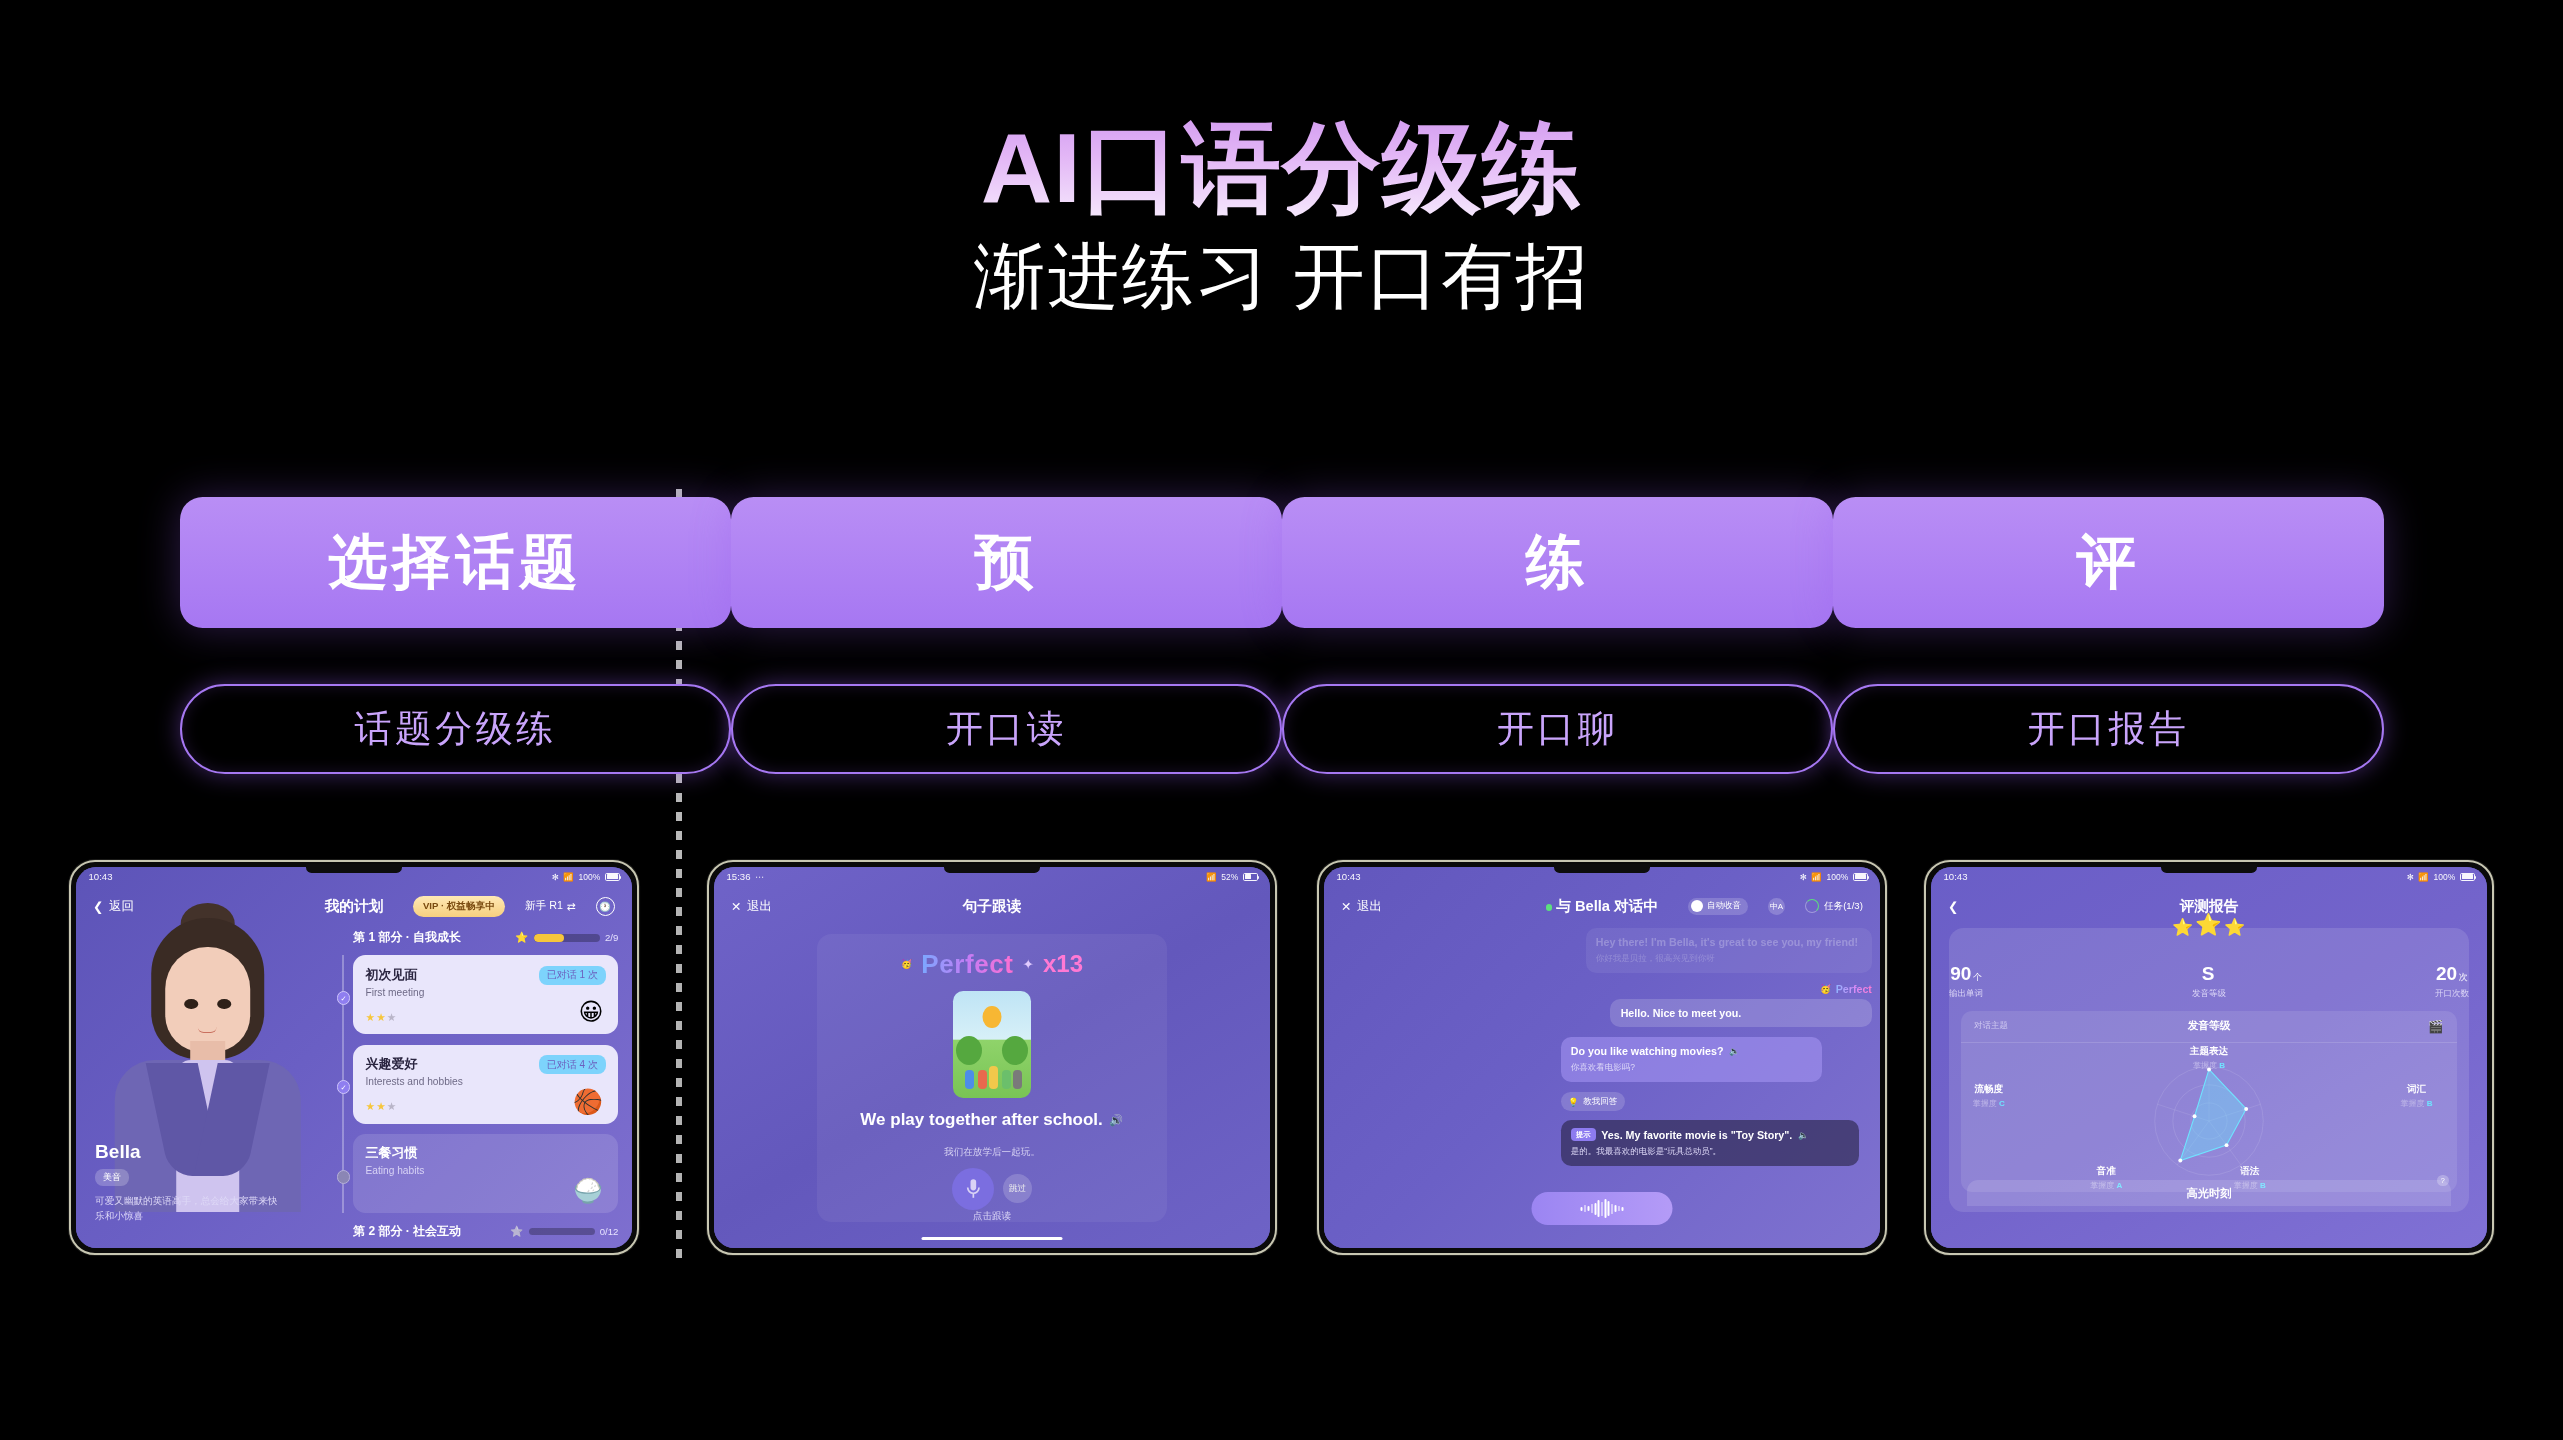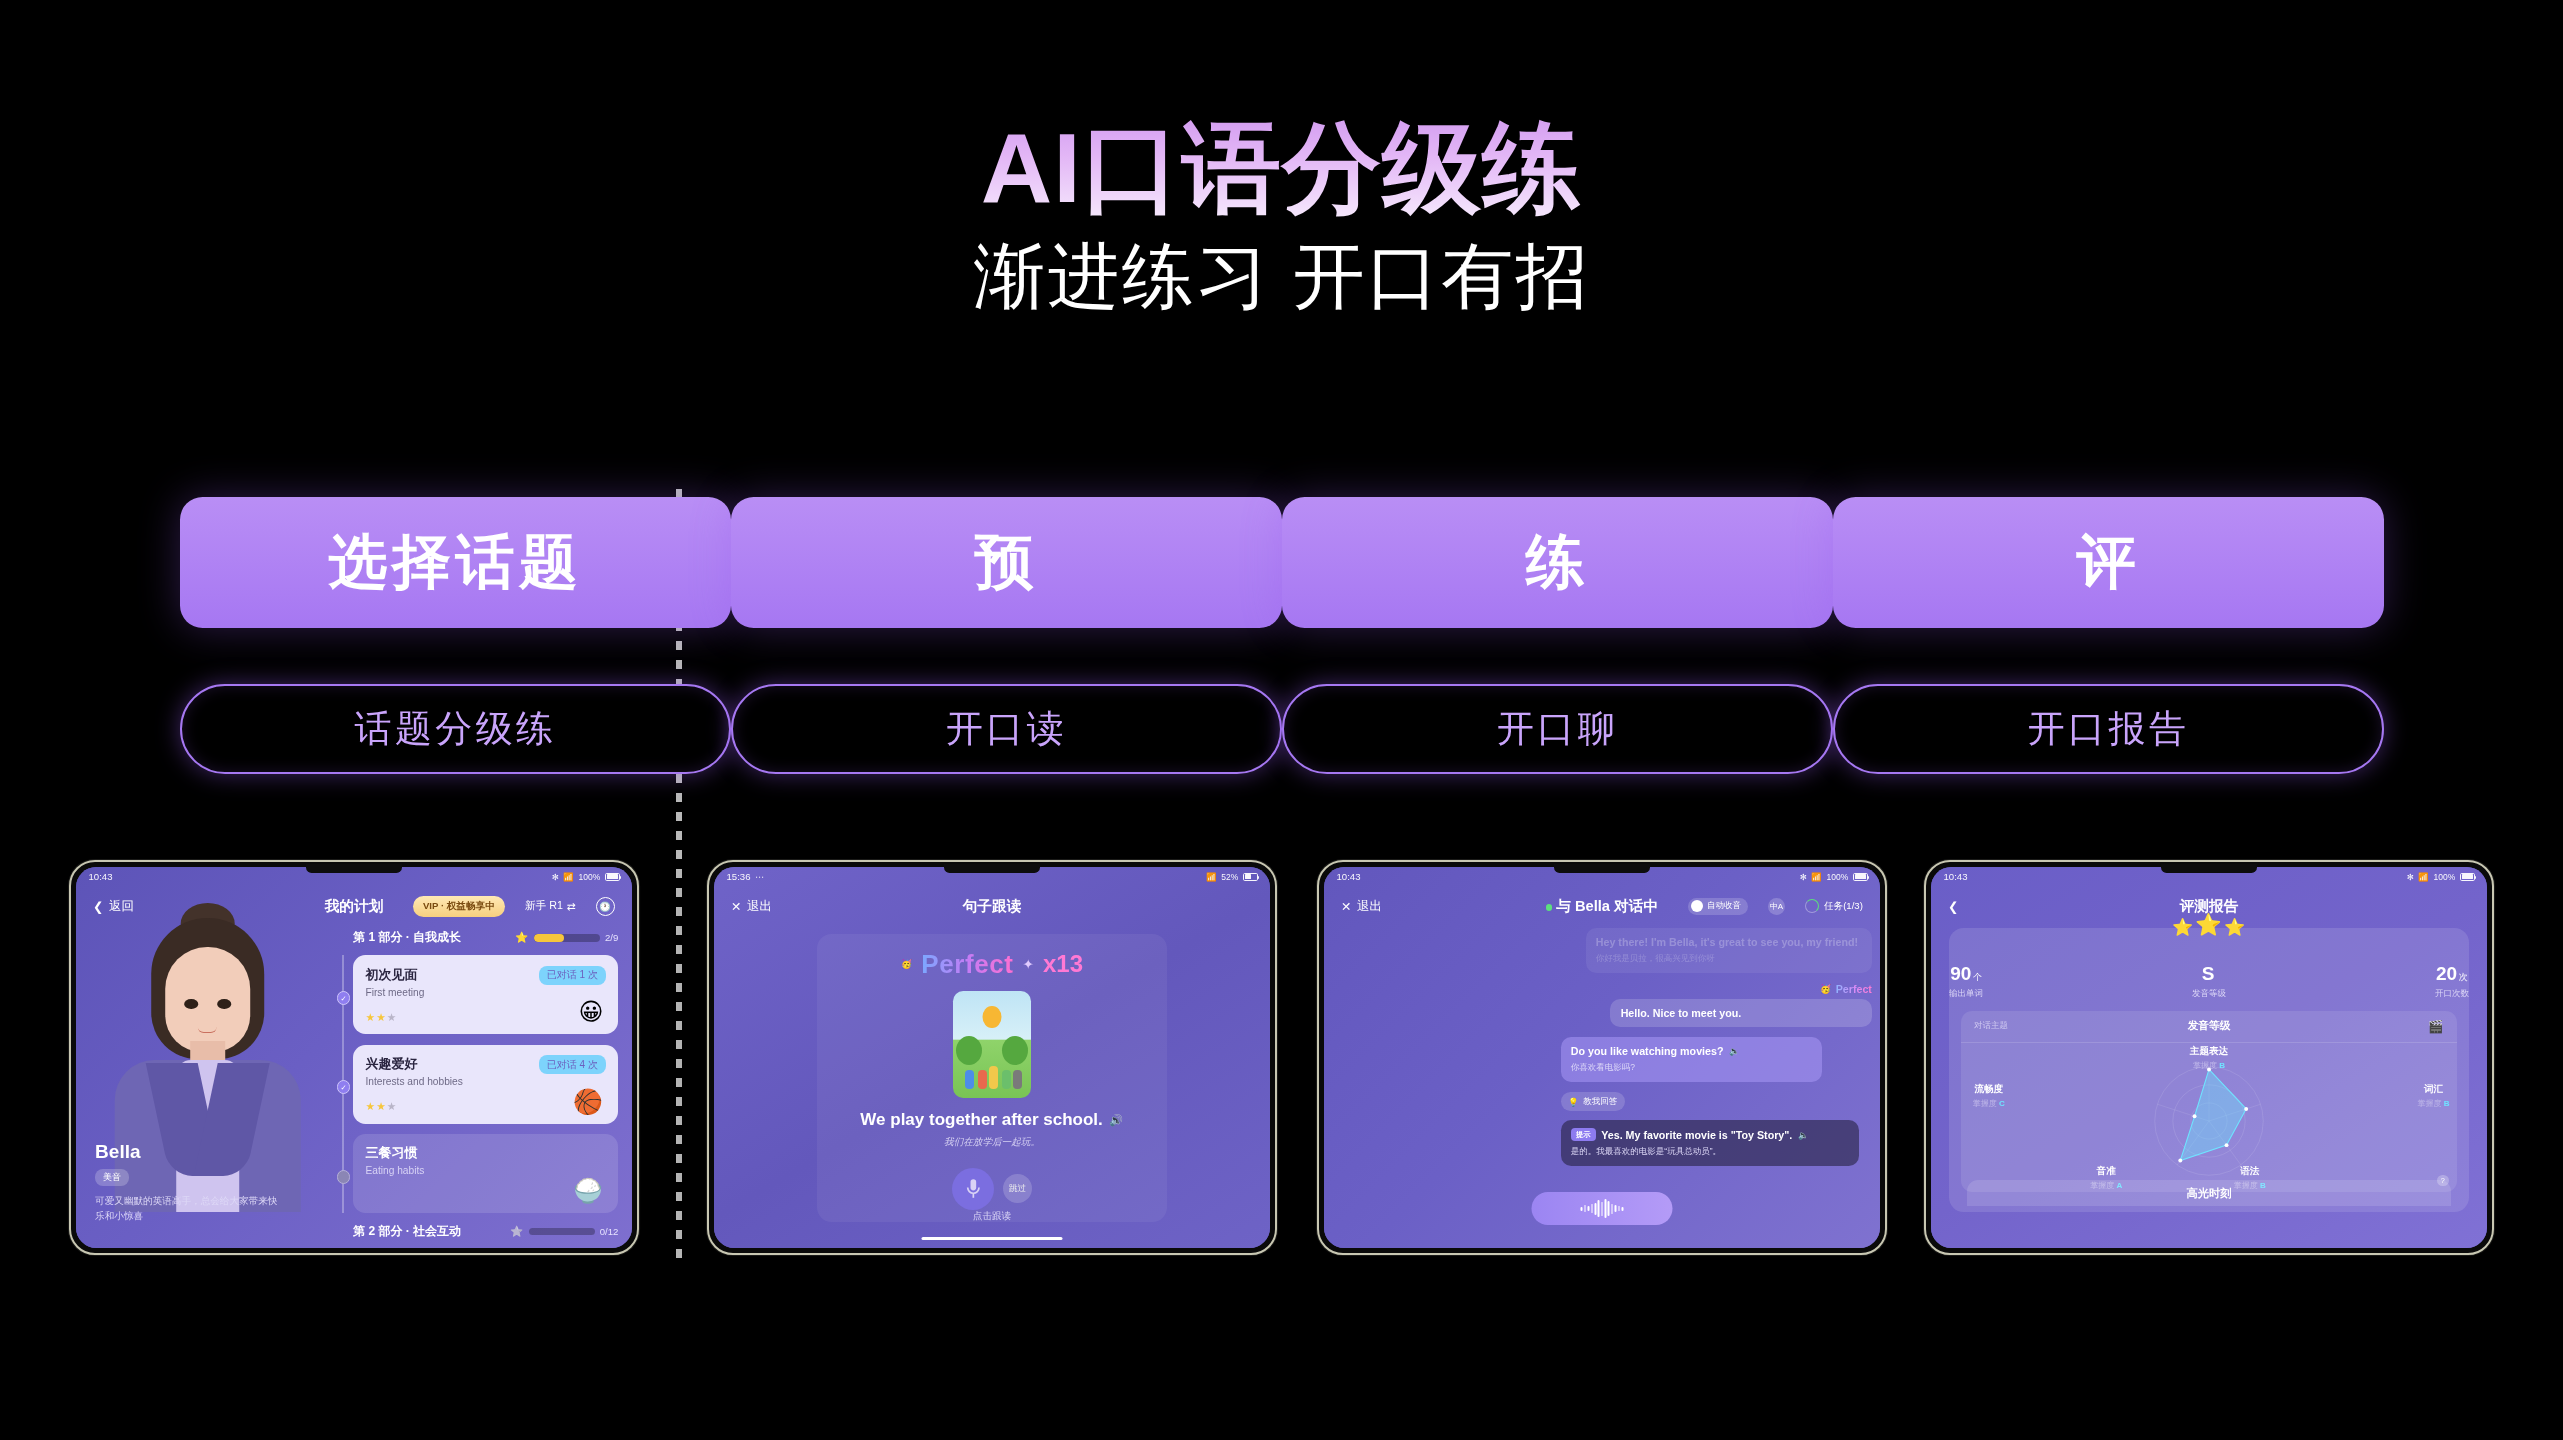--- a/index.html
+++ b/index.html
@@ -182,21 +182,21 @@
   .perfect-x{font-size:24px;font-weight:800;color:#ff79d4;}
   .s2-img{width:78px;height:107px;border-radius:10.2px;margin:11.3px auto 0;position:relative;
     background:linear-gradient(180deg,#bfe4f5 0%,#d7f0f8 45%,#8fd36a 46%,#79c455 100%);overflow:hidden;}
   .s2-img .tree{position:absolute;bottom:33px;width:26px;height:29px;background:#55a83f;border-radius:50%;}
   .s2-img .tree.a{left:3.4px;} .s2-img .tree.b{right:3.4px;}
   .s2-img .balloon{position:absolute;left:50%;top:14.7px;transform:translateX(-50%);
     width:19px;height:22.6px;background:#f7b733;border-radius:50%;}
   .s2-img .kid{position:absolute;bottom:9px;width:9px;height:19px;border-radius:4px;}
   .s2-sent{color:#fff;font-size:17px;font-weight:700;text-align:center;margin-top:12.4px;
     display:flex;align-items:center;justify-content:center;gap:6.8px;}
-  .s2-cn{color:#d7d2f3;font-size:9.6px;text-align:center;margin-top:6px;font-style:italic;}
+  .s2-cn{color:#d7d2f3;font-size:9.6px;text-align:center;margin-top:16px;}
   .mic-row{position:absolute;left:50%;transform:translateX(-50%);bottom:38px;
     display:flex;align-items:center;gap:9px;}
   .mic-btn{width:42px;height:42px;border-radius:50%;background:#7b6ee0;
     display:flex;align-items:center;justify-content:center;}
   .skip-btn{width:29px;height:29px;border-radius:50%;background:rgba(255,255,255,0.18);
     display:flex;align-items:center;justify-content:center;color:#eee;font-size:8.5px;}
   .mic-cap{position:absolute;left:50%;transform:translateX(-50%);bottom:25px;
     color:#ddd8f7;font-size:9.6px;}
   .home-ind{position:absolute;left:50%;transform:translateX(-50%);bottom:8px;
     width:141px;height:2.8px;border-radius:2.3px;background:#fff;}
@@ -688,21 +688,21 @@
               <span class="topic-val">发音等级</span>
               <span class="topic-ico">🎬</span>
             </div>
 
             <div class="radar-area">
 
               <div class="ax-lbl" style="left:50%;top:-1.1px;transform:translateX(-50%);">
                 <div class="n">主题表达</div>
                 <div class="g"><span>掌握度</span> <b>B</b></div>
               </div>
-              <div class="ax-lbl" style="right:7px;top:37px;">
+              <div class="ax-lbl" style="right:24px;top:37px;">
                 <div class="n">词汇</div>
                 <div class="g"><span>掌握度</span> <b>B</b></div>
               </div>
               <div class="ax-lbl" style="left:55%;bottom:2.3px;">
                 <div class="n">语法</div>
                 <div class="g"><span>掌握度</span> <b>B</b></div>
               </div>
               <div class="ax-lbl" style="left:26%;bottom:2.3px;">
                 <div class="n">音准</div>
                 <div class="g"><span>掌握度</span> <b>A</b></div>

